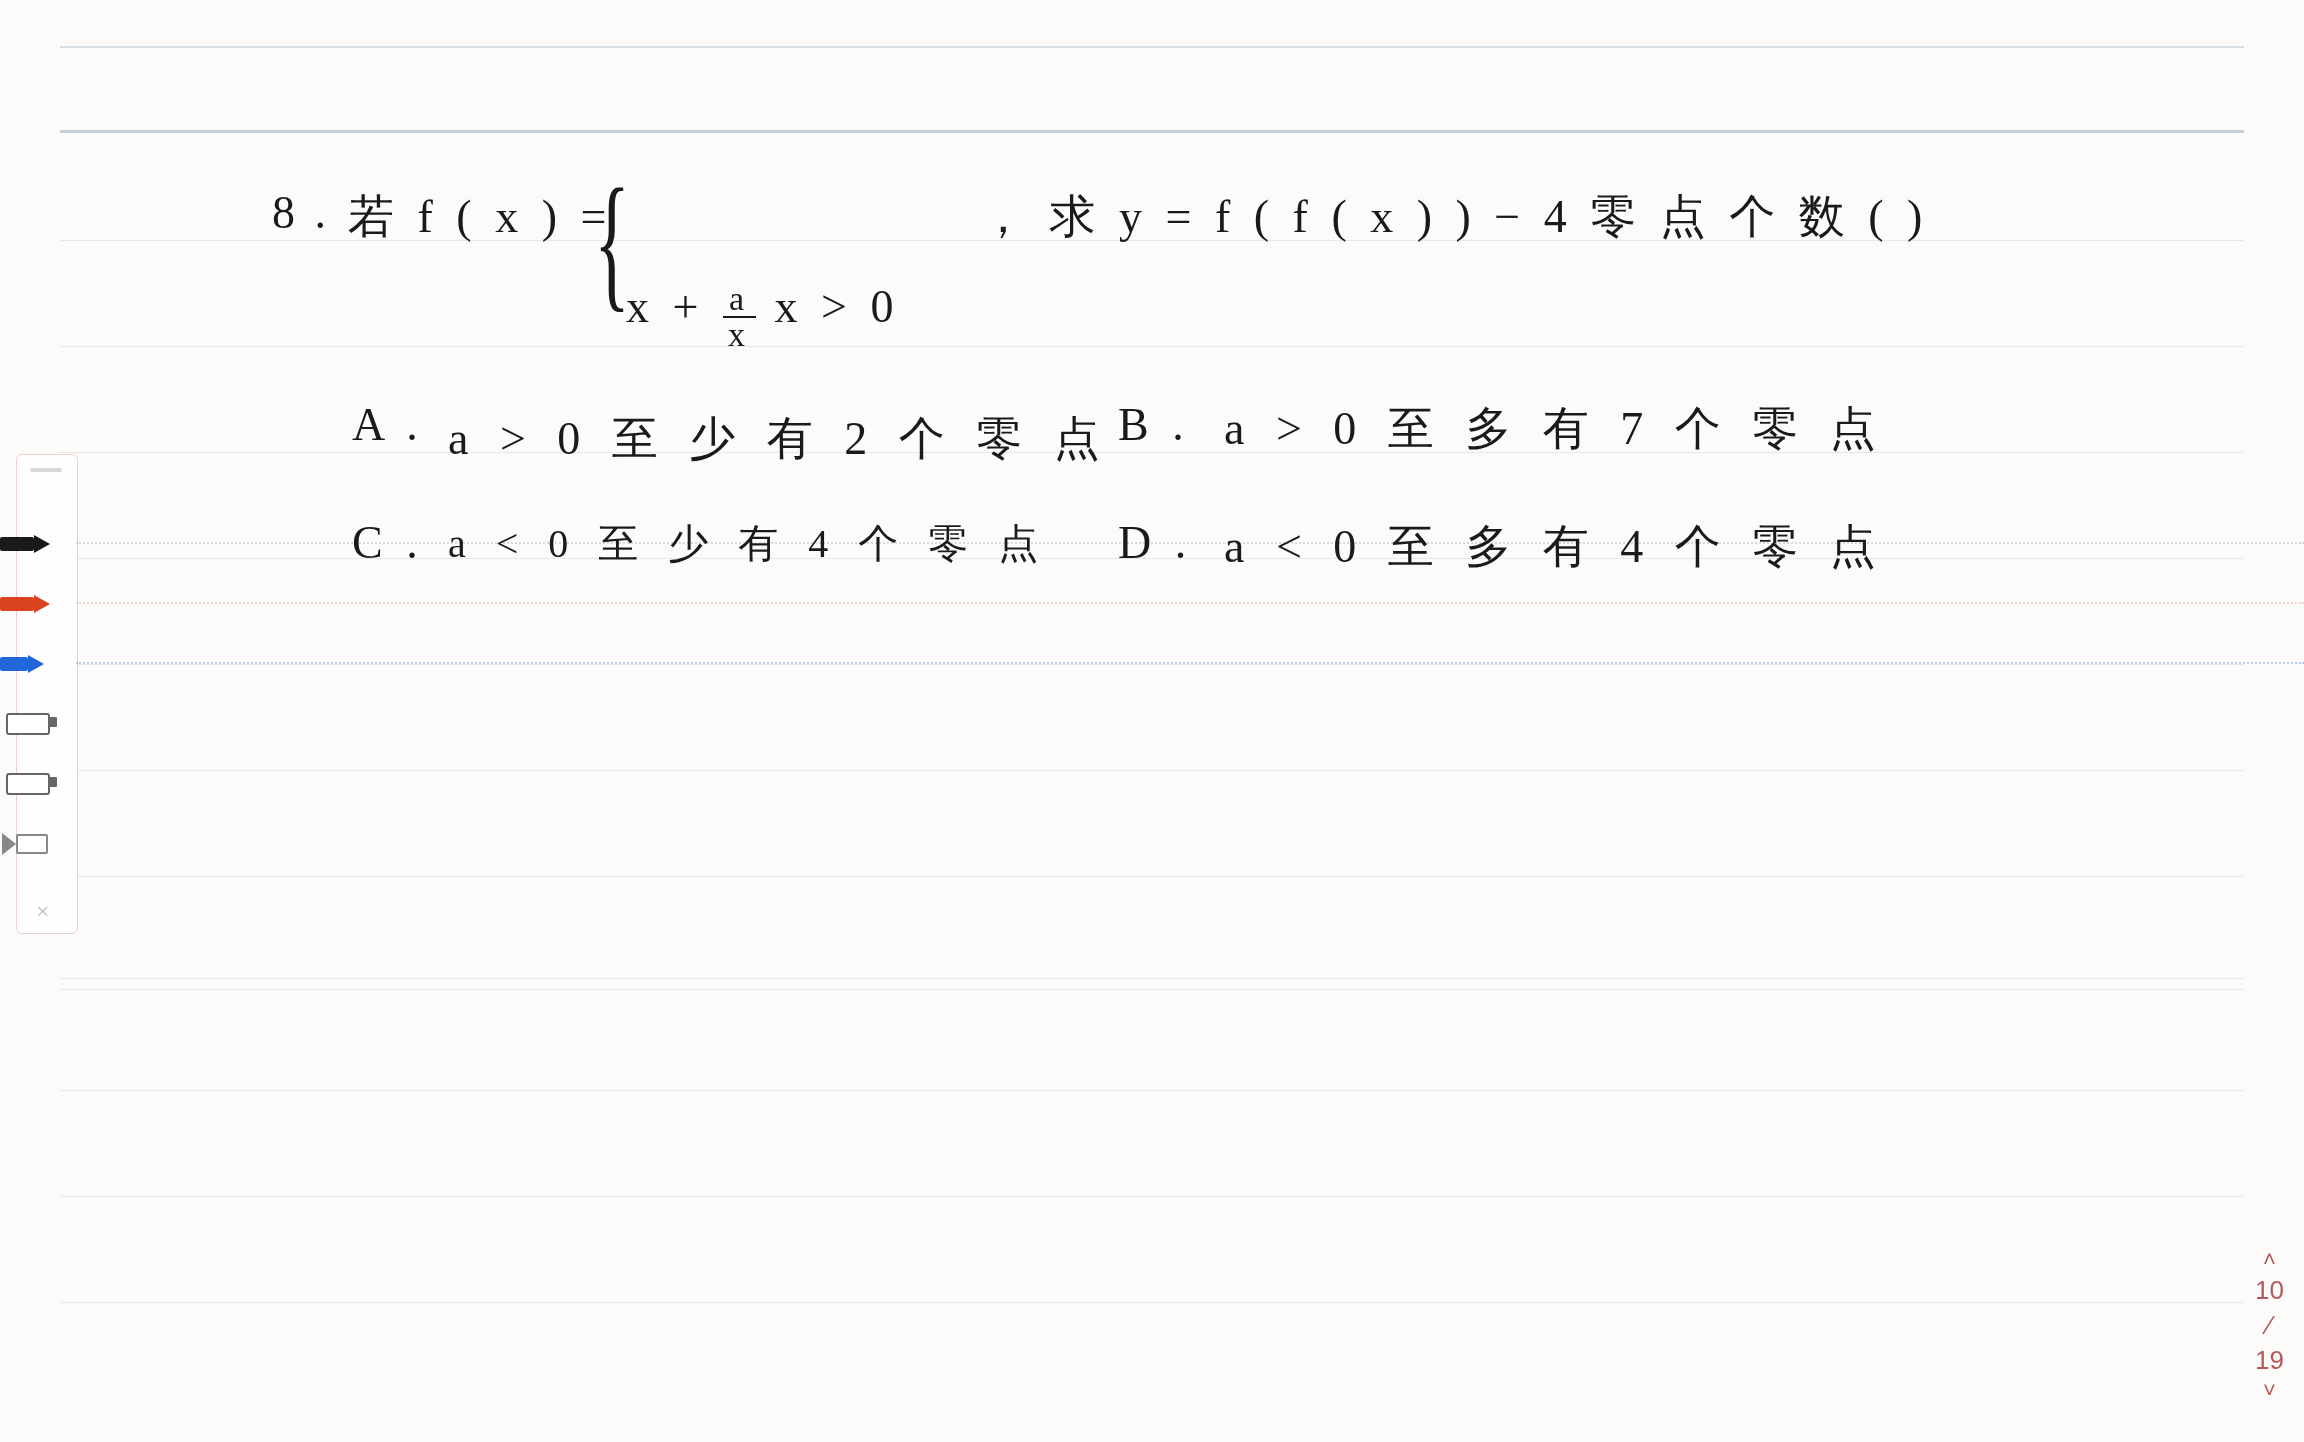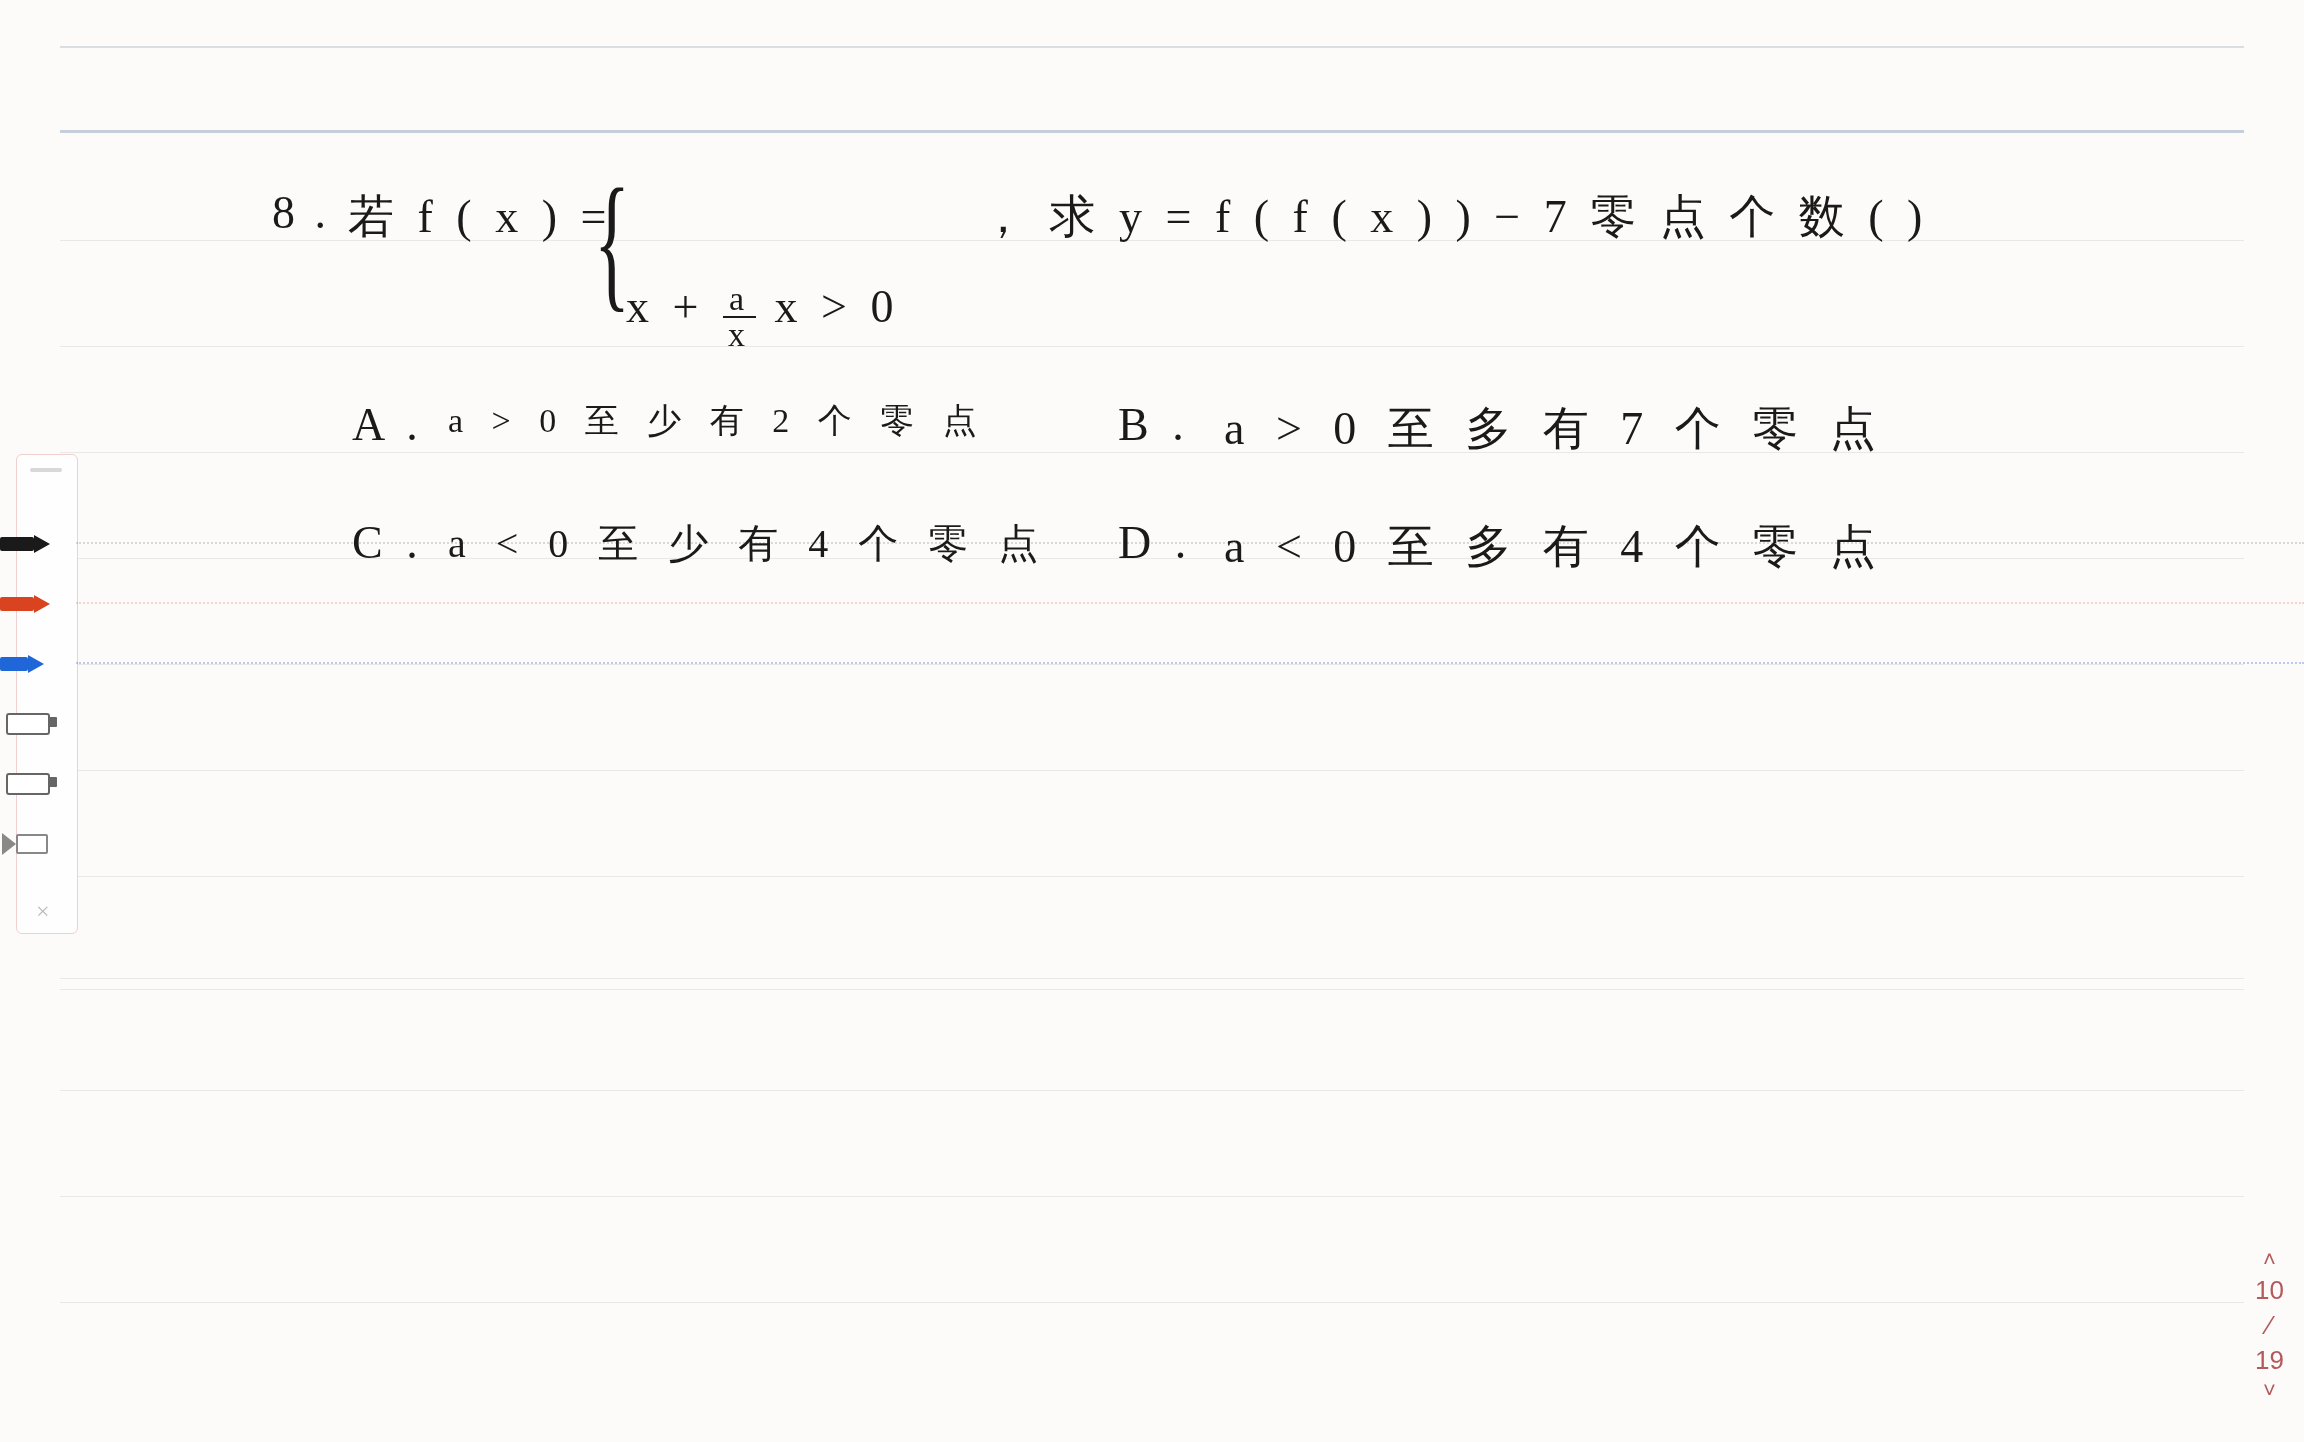--- a/index.html
+++ b/index.html
@@ -57,24 +57,24 @@
 
   <div class="hw" style="left:626px;top:276px;font-size:46px;letter-spacing:6px">
     <span>x +</span>
     <span class="frac">
       <span class="n">a</span>
       <span class="d">x</span>
     </span>
     <span>     x &gt; 0</span>
   </div>
 
-  <div class="hw" style="left:980px;top:186px;font-size:46px;letter-spacing:6px">，  求   y = f ( f ( x ) ) − 7   零 点 个 数  (       )</div>
+  <div class="hw" style="left:980px;top:186px;font-size:46px;letter-spacing:6px">，  求   y = f ( f ( x ) ) − 4   零 点 个 数  (       )</div>
 
   <div class="hw" style="left:352px;top:398px;font-size:46px;letter-spacing:6px">A .</div>
-  <div class="hw" style="left:448px;top:398px;font-size:34px;letter-spacing:10px">a &gt; 0   至 少 有 2 个 零 点</div>
+  <div class="hw" style="left:448px;top:408px;font-size:46px;letter-spacing:10px">a &gt; 0   至 少 有 2 个 零 点</div>
   <div class="hw" style="left:1118px;top:398px;font-size:46px;letter-spacing:6px">B .</div>
   <div class="hw" style="left:1224px;top:398px;font-size:46px;letter-spacing:10px">a &gt; 0   至 多 有 7 个 零 点</div>
 
   <div class="hw" style="left:352px;top:516px;font-size:46px;letter-spacing:6px">C .</div>
   <div class="hw" style="left:448px;top:516px;font-size:40px;letter-spacing:10px">a &lt; 0   至 少 有 4 个 零 点</div>
   <div class="hw" style="left:1118px;top:516px;font-size:46px;letter-spacing:6px">D .</div>
   <div class="hw" style="left:1224px;top:516px;font-size:46px;letter-spacing:10px">a &lt; 0   至 多 有 4 个 零 点</div>
 
   <div class="toolbar">
     <div class="tray"></div>

